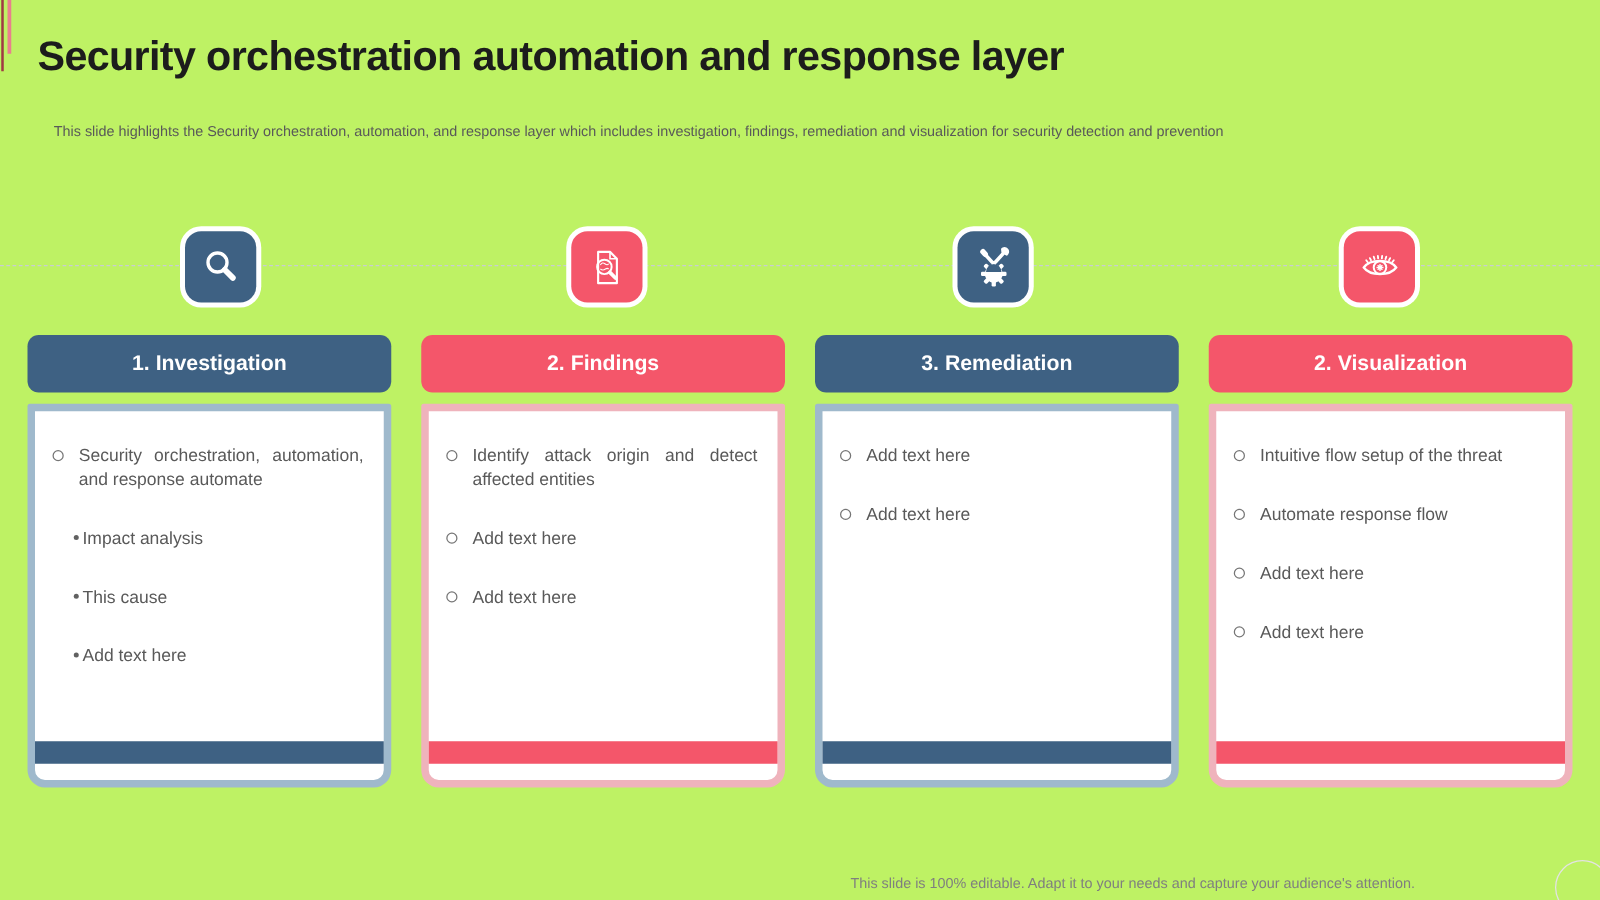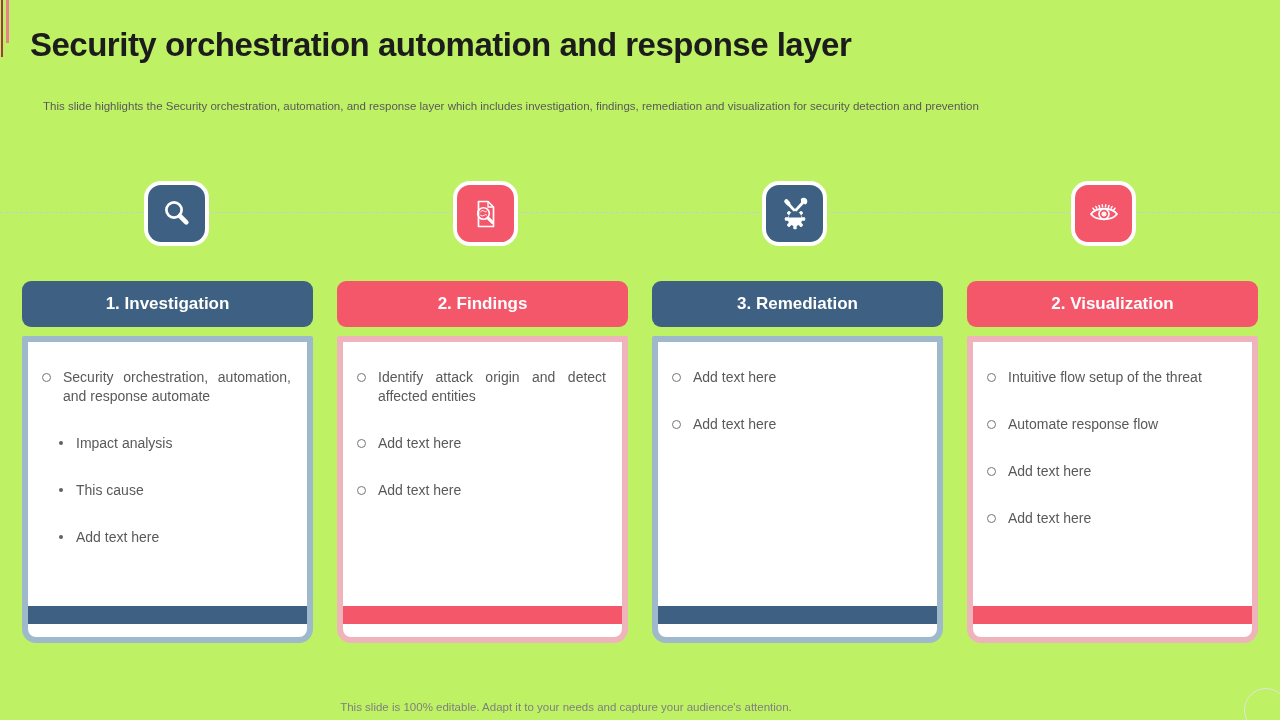--- a/index.html
+++ b/index.html
@@ -18,41 +18,41 @@
   .icons-row{position:absolute;left:22px;top:185px;width:1236px;display:grid;
              grid-template-columns:repeat(4,1fr);justify-items:center;z-index:2;}
   .icon-box{width:57px;height:57px;border-radius:13px;display:flex;align-items:center;
             justify-content:center;box-shadow:0 0 0 4px #ffffff;}
   .icon-box.blue{background:#3E6183;}
   .icon-box.red{background:#F4566A;}
 
   .columns{position:absolute;left:22px;top:268px;width:1236px;display:grid;
            grid-template-columns:repeat(4,1fr);column-gap:24px;}
   .col-header{height:46px;border-radius:9px;color:#ffffff;font-weight:700;font-size:17px;
-              text-align:center;line-height:46px;margin-top:13px;}
+              text-align:center;line-height:46px;}
   .column.blue .col-header{background:#3E6183;}
   .column.red  .col-header{background:#F4566A;}
 
   .col-body{margin-top:9px;height:307px;border:6px solid #22c55e;border-radius:2px 2px 14px 14px;
             position:relative;background:#fff;padding:26px 16px 0 14px;box-sizing:border-box;}
   .column.blue .col-body{border-color:#9FB9CC;}
   .column.red  .col-body{border-color:#EFB3BC;}
 
   .item{display:flex;gap:12px;margin-bottom:28px;color:#595959;font-size:14px;line-height:19px;}
   .item .txt{text-align:justify;}
-  .item.lvl2{margin-left:17px;gap:13px;}
+  .item.lvl2{margin-left:17px;gap:3px;}
   .marker{flex:none;}
   .marker.circle{width:7px;height:7px;border:1.2px solid #757575;border-radius:50%;margin-top:5px;}
   .marker.dot{width:4px;height:4px;background:#616161;border-radius:50%;margin-top:7px;}
 
   .bottom-bar{position:absolute;left:0;right:0;bottom:13px;height:18px;}
   .column.blue .bottom-bar{background:#3E6183;}
   .column.red  .bottom-bar{background:#F4566A;}
 
-  .footer{position:absolute;left:0;top:701px;width:1132px;text-align:center;margin:0;
+  .footer{position:absolute;left:0;top:701px;width:1132px;text-align:right;margin:0;
           font-size:11.5px;color:#7f7f7f;}
   .corner-circle{position:absolute;left:1244px;top:688px;width:42px;height:42px;
                  border:1.5px solid #e3e3e3;border-radius:50%;}
 </style>
 </head>
 <body>
 
 <div class="slide">
   <div class="accent-dark"></div>
   <div class="accent-pink"></div>

